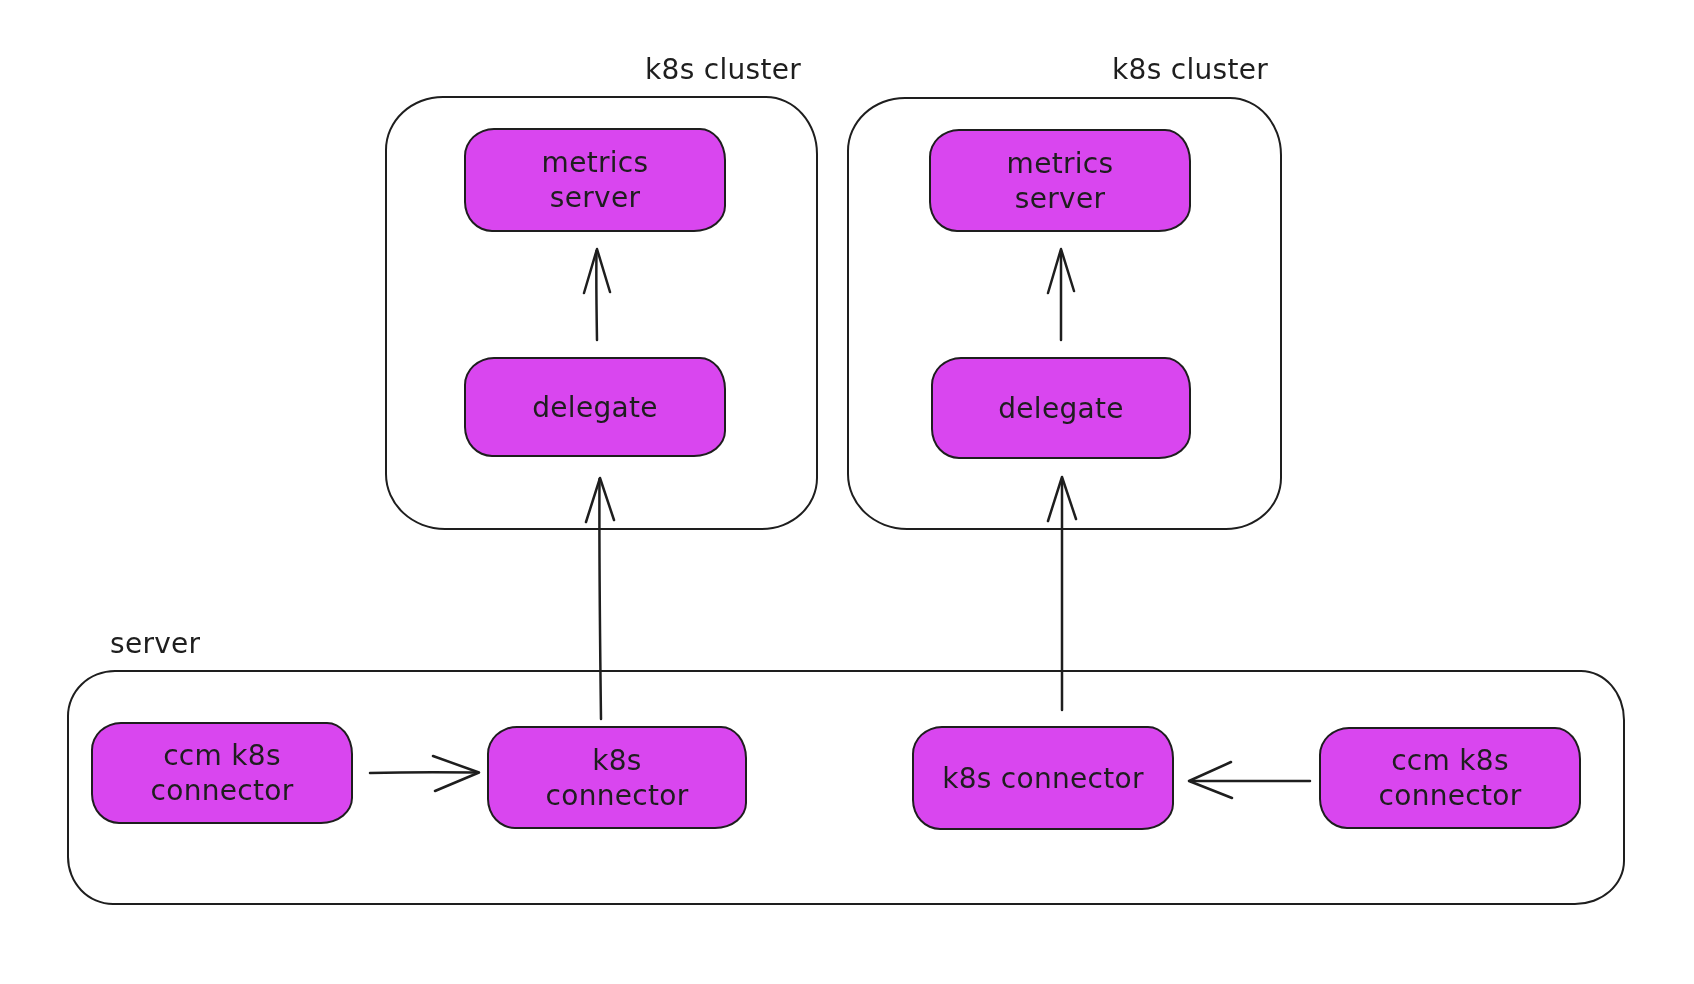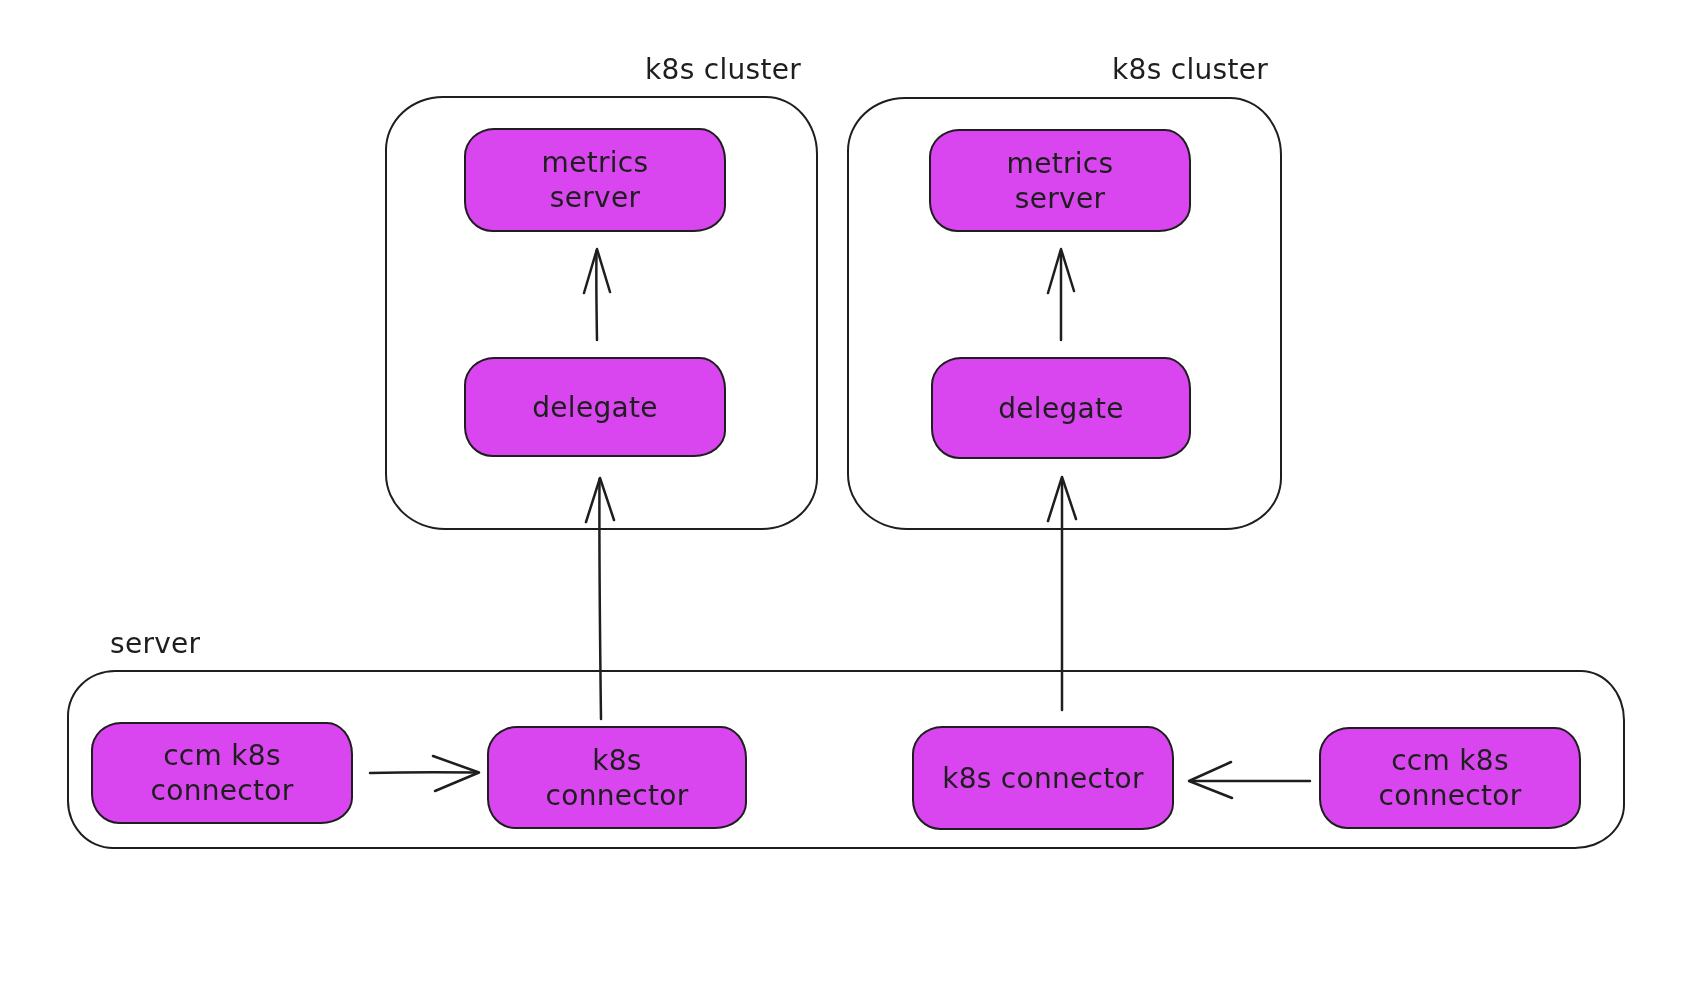--- a/index.html
+++ b/index.html
@@ -119,21 +119,21 @@
   <div class="frame cluster" style="left:847px; top:97px; width:435px; height:433px;">
     <div class="node" style="left:80px; top:30px; width:262px; height:103px;">
       <span class="node-label">metrics server</span>
     </div>
     <div class="node" style="left:82px; top:258px; width:260px; height:102px;">
       <span class="node-label">delegate</span>
     </div>
   </div>
 
   <div class="float-label" style="left:110px; top:627px;">server</div>
-  <div class="frame harness-box" style="left:67px; top:670px; width:1558px; height:179px;">
+  <div class="frame harness-box" style="left:67px; top:670px; width:1558px; height:235px;">
     <div class="node" style="left:22px; top:50px; width:262px; height:102px;">
       <span class="node-label" style="padding:0 36px;">ccm k8s connector</span>
     </div>
     <div class="node" style="left:418px; top:54px; width:260px; height:103px;">
       <span class="node-label">k8s connector</span>
     </div>
     <div class="node" style="left:843px; top:54px; width:262px; height:104px;">
       <span class="node-label">k8s connector</span>
     </div>
     <div class="node" style="left:1250px; top:55px; width:262px; height:102px;">

